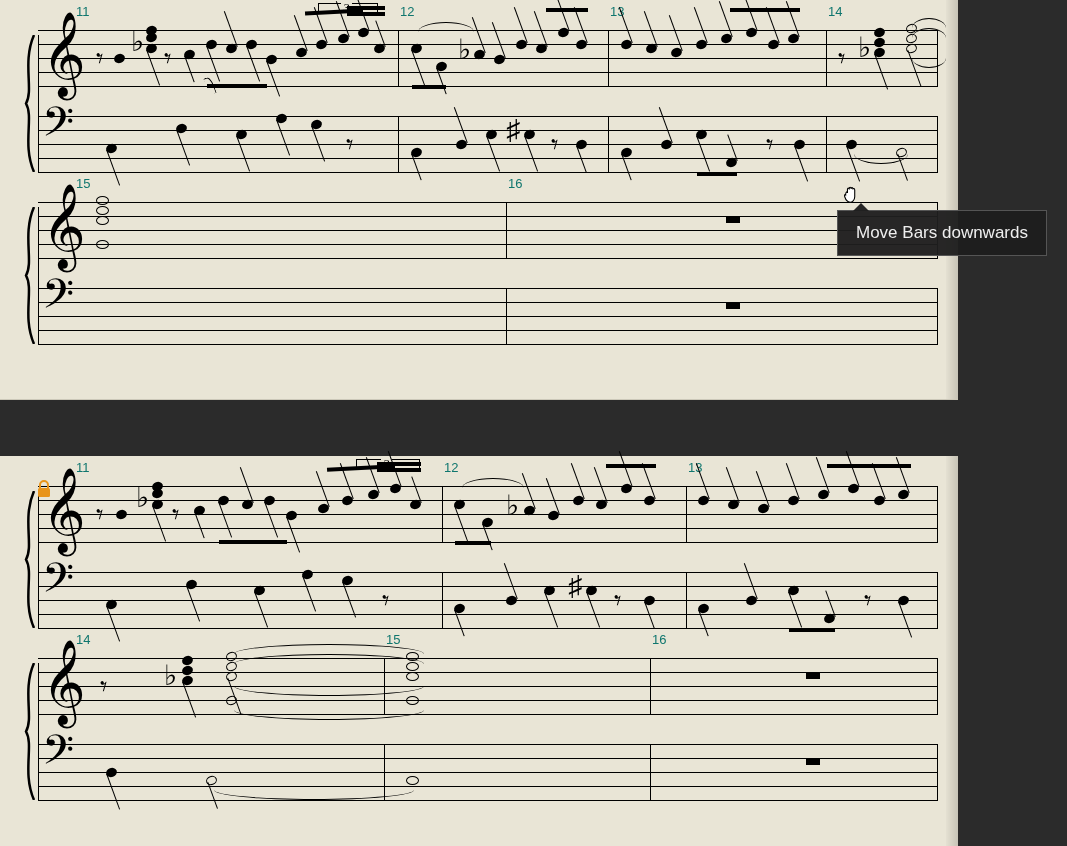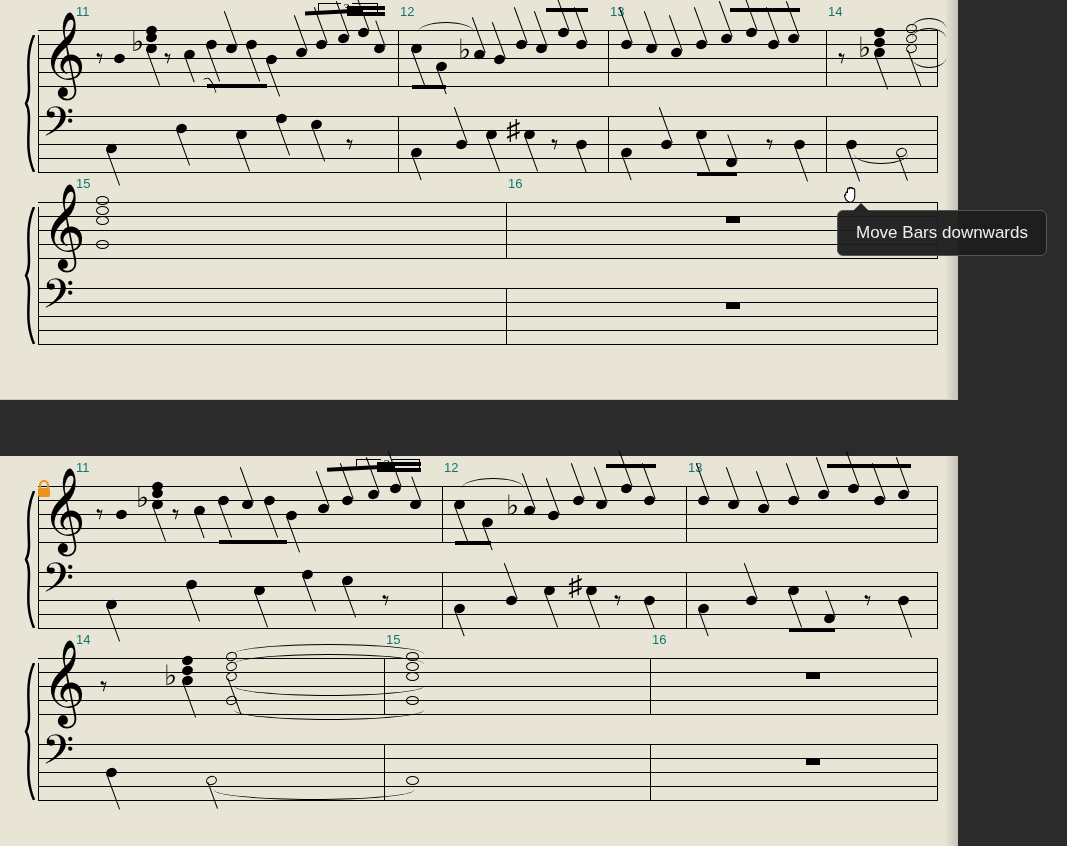--- a/index.html
+++ b/index.html
@@ -241,21 +241,21 @@
     width: 22px;
     height: 20px;
     z-index: 10;
   }
   .tooltip {
     position: absolute;
     background: rgba(30,30,30,0.96);
     color: #eee;
     font-size: 17px;
     padding: 12px 18px;
-    border-radius: 6px;
+    border-radius: 0;
     border: 1px solid #555;
     left: 837px;
     top: 210px;
     z-index: 20;
     white-space: nowrap;
   }
   .tooltip-arrow {
     position: absolute;
     top: -8px;
     left: 15px;

